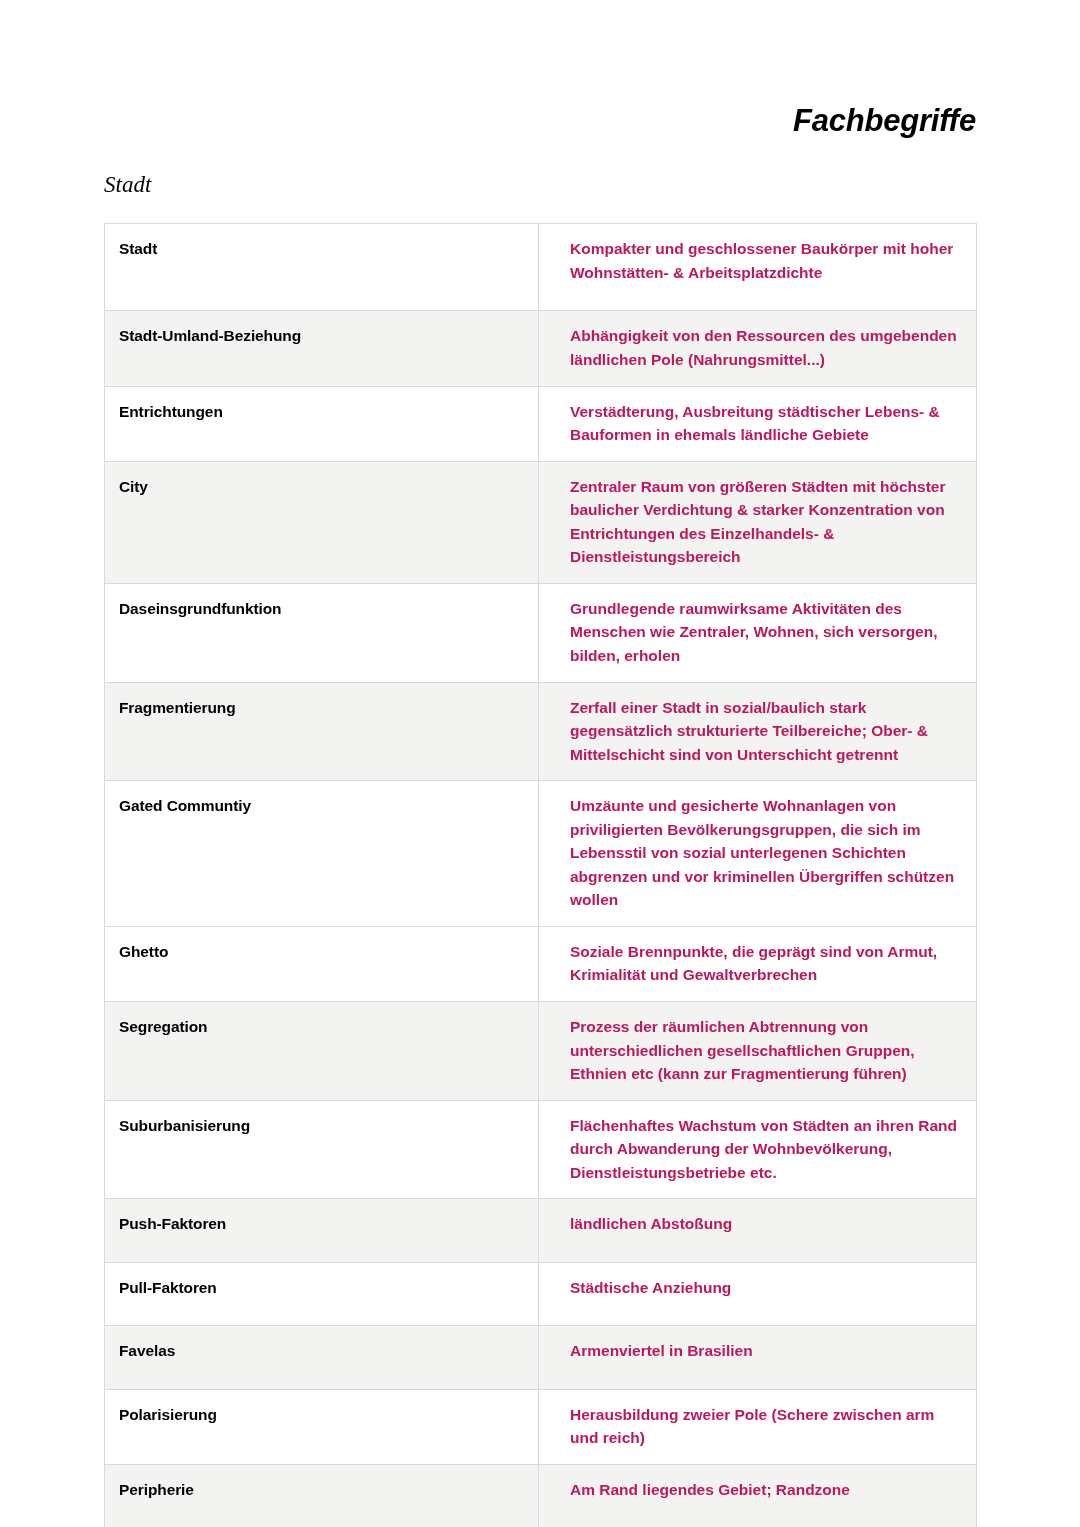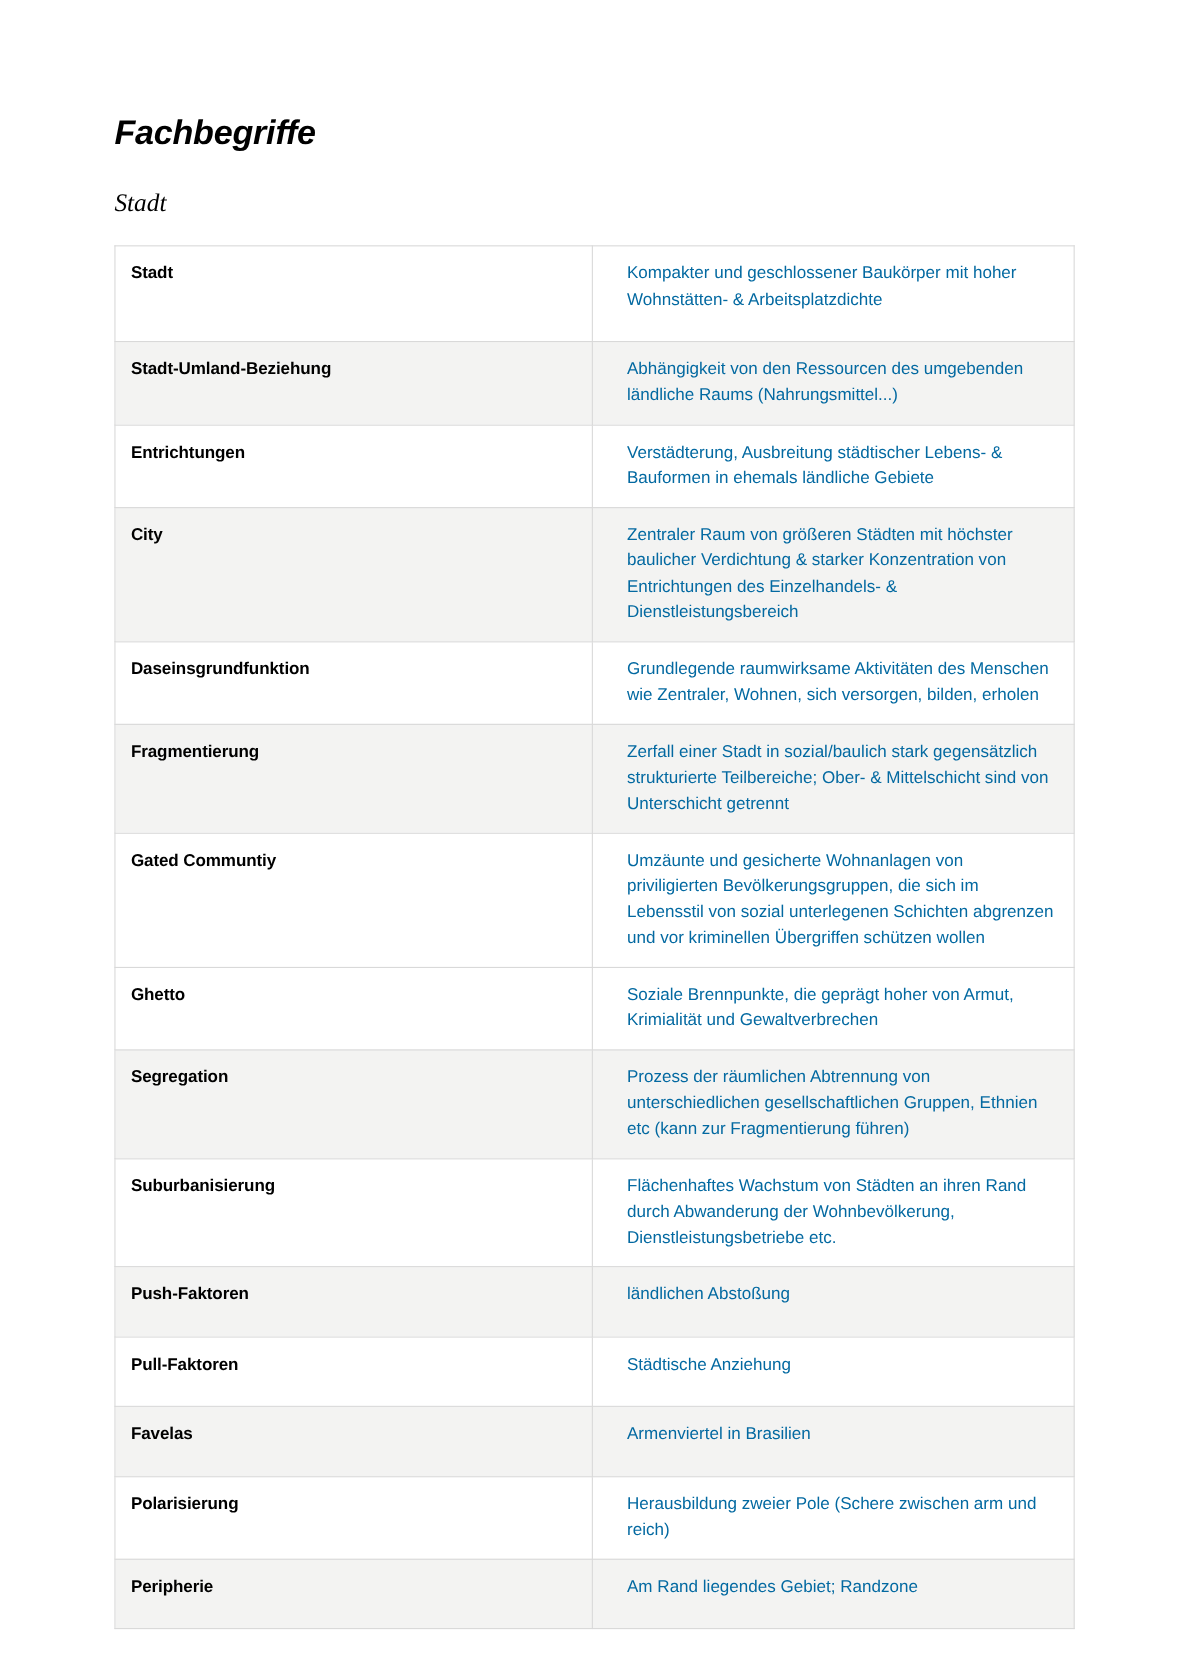--- a/index.html
+++ b/index.html
@@ -27,20 +27,21 @@
 
   .doc-title {
     font-family: "Liberation Sans", sans-serif;
     font-weight: bold;
     font-style: italic;
     font-size: 31px;
     line-height: 1.1;
     letter-spacing: -0.2px;
     margin: 0 0 34px 0;
     color: #000000;
+    text-align: right;
   }
 
   .doc-subtitle {
     font-family: "Liberation Serif", serif;
     font-style: italic;
     font-weight: normal;
     font-size: 23px;
     line-height: 1.1;
     margin: 0 0 26px 0;
     color: #000000;
@@ -66,22 +67,22 @@
     font-size: 15.5px;
     line-height: 1.52;
   }
 
   table.glossary td.term {
     font-weight: bold;
     letter-spacing: -0.1px;
   }
 
   table.glossary td.def {
-    font-weight: normal;
-    color: #0369a1;
+    font-weight: bold;
+    color: #be185d;
     padding-left: 31px;
   }
 
   table.glossary tr.shaded td {
     background: #f3f3f2;
   }
   table.glossary tr.plain td {
     background: #ffffff;
   }
 
@@ -103,21 +104,21 @@
       <col class="c-term">
       <col class="c-def">
     </colgroup>
     <tbody>
         <tr class="plain tall">
           <td class="term">Stadt</td>
           <td class="def">Kompakter und geschlossener Baukörper mit hoher Wohnstätten- &amp; Arbeitsplatzdichte</td>
         </tr>
         <tr class="shaded">
           <td class="term">Stadt-Umland-Beziehung</td>
-          <td class="def">Abhängigkeit von den Ressourcen des umgebenden ländliche Raums (Nahrungsmittel...)</td>
+          <td class="def">Abhängigkeit von den Ressourcen des umgebenden ländlichen Pole (Nahrungsmittel...)</td>
         </tr>
         <tr class="plain">
           <td class="term">Entrichtungen</td>
           <td class="def">Verstädterung, Ausbreitung städtischer Lebens- &amp; Bauformen in ehemals ländliche Gebiete</td>
         </tr>
         <tr class="shaded">
           <td class="term">City</td>
           <td class="def">Zentraler Raum von größeren Städten mit höchster baulicher Verdichtung &amp; starker Konzentration von Entrichtungen des Einzelhandels- &amp; Dienstleistungsbereich</td>
         </tr>
         <tr class="plain">
@@ -127,21 +128,21 @@
         <tr class="shaded">
           <td class="term">Fragmentierung</td>
           <td class="def">Zerfall einer Stadt in sozial/baulich stark gegensätzlich strukturierte Teilbereiche; Ober- &amp; Mittelschicht sind von Unterschicht getrennt</td>
         </tr>
         <tr class="plain">
           <td class="term">Gated Communtiy</td>
           <td class="def">Umzäunte und gesicherte Wohnanlagen von priviligierten Bevölkerungsgruppen, die sich im Lebensstil von sozial unterlegenen Schichten abgrenzen und vor kriminellen Übergriffen schützen wollen</td>
         </tr>
         <tr class="plain">
           <td class="term">Ghetto</td>
-          <td class="def">Soziale Brennpunkte, die geprägt hoher von Armut, Krimialität und Gewaltverbrechen</td>
+          <td class="def">Soziale Brennpunkte, die geprägt sind von Armut, Krimialität und Gewaltverbrechen</td>
         </tr>
         <tr class="shaded">
           <td class="term">Segregation</td>
           <td class="def">Prozess der räumlichen Abtrennung von unterschiedlichen gesellschaftlichen Gruppen, Ethnien etc (kann zur Fragmentierung führen)</td>
         </tr>
         <tr class="plain">
           <td class="term">Suburbanisierung</td>
           <td class="def">Flächenhaftes Wachstum von Städten an ihren Rand durch Abwanderung der Wohnbevölkerung, Dienstleistungsbetriebe etc.</td>
         </tr>
         <tr class="shaded tall">

